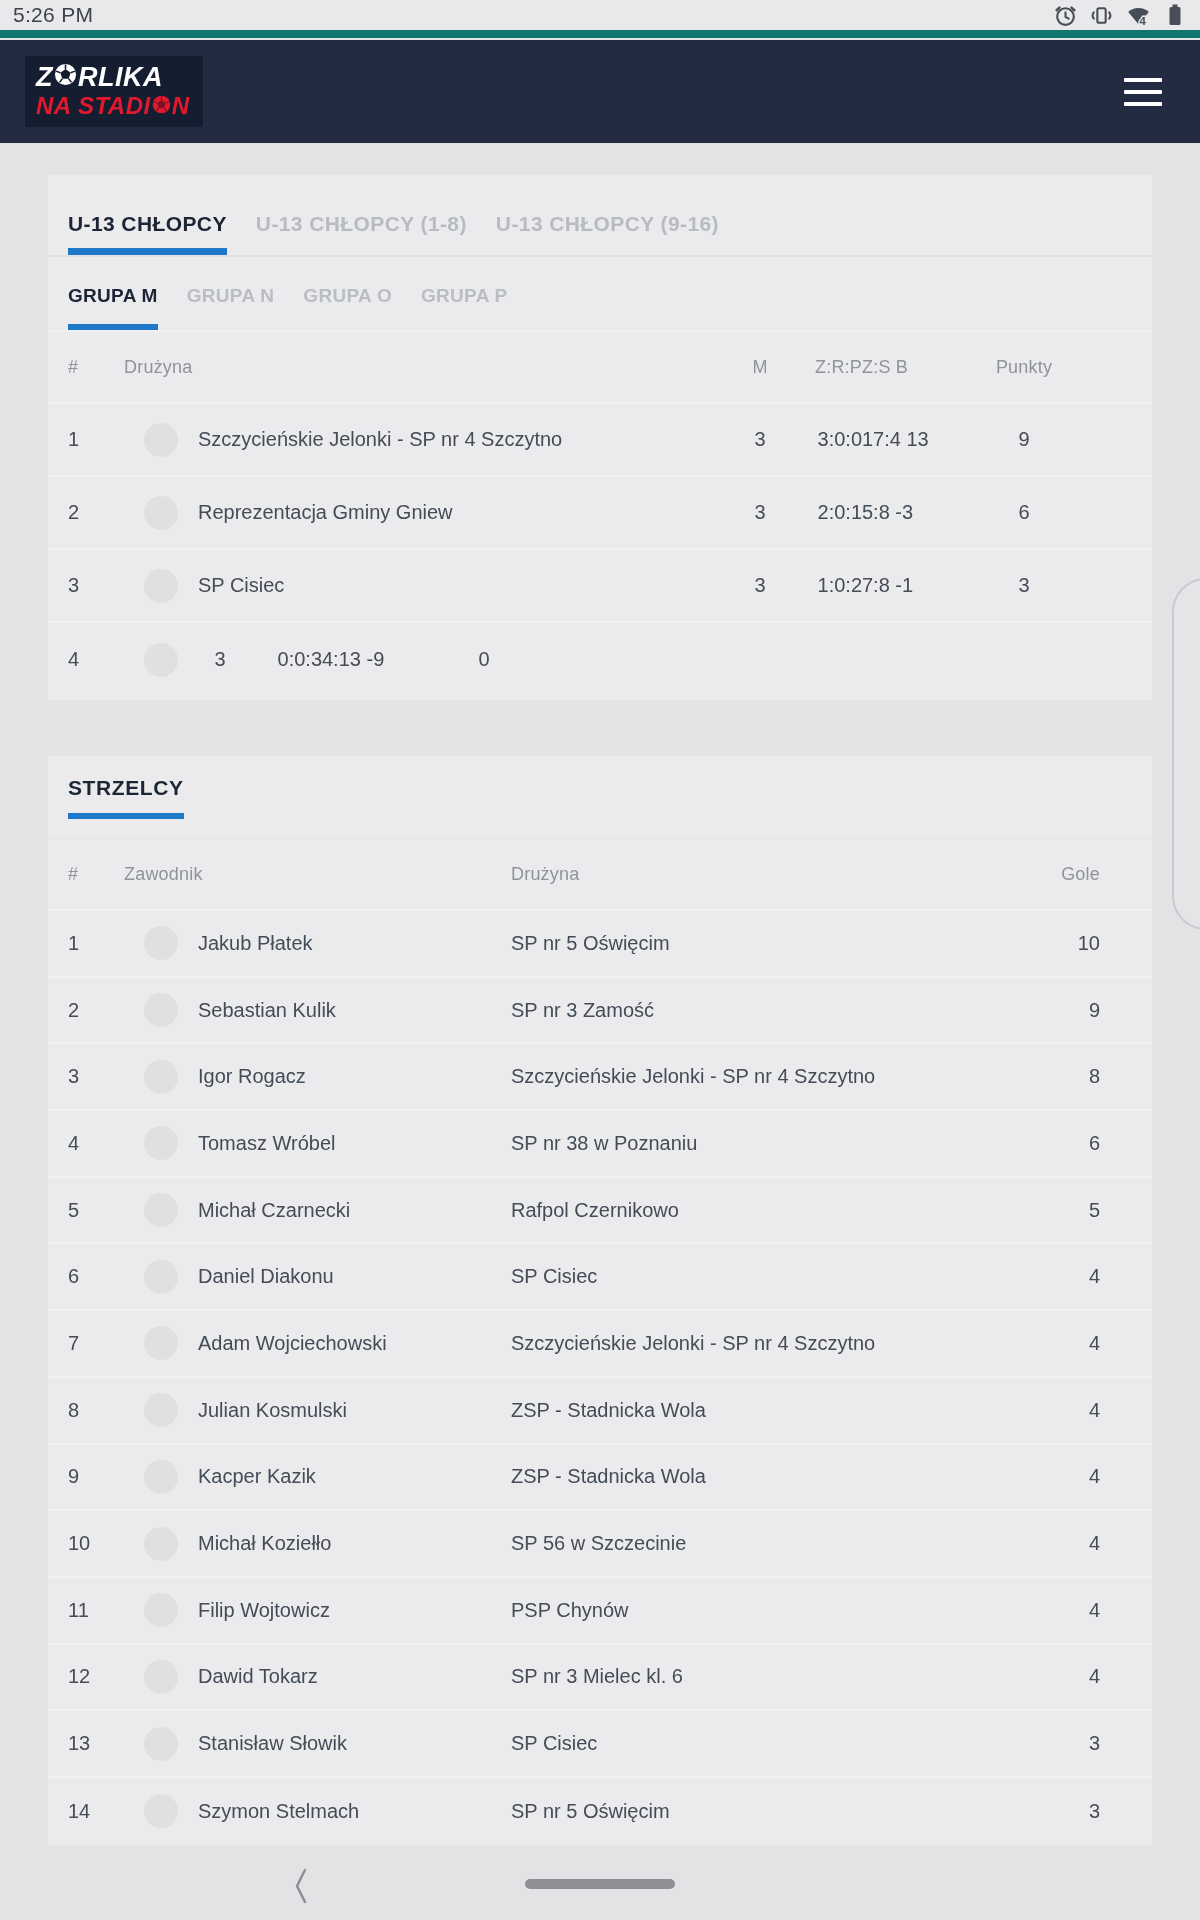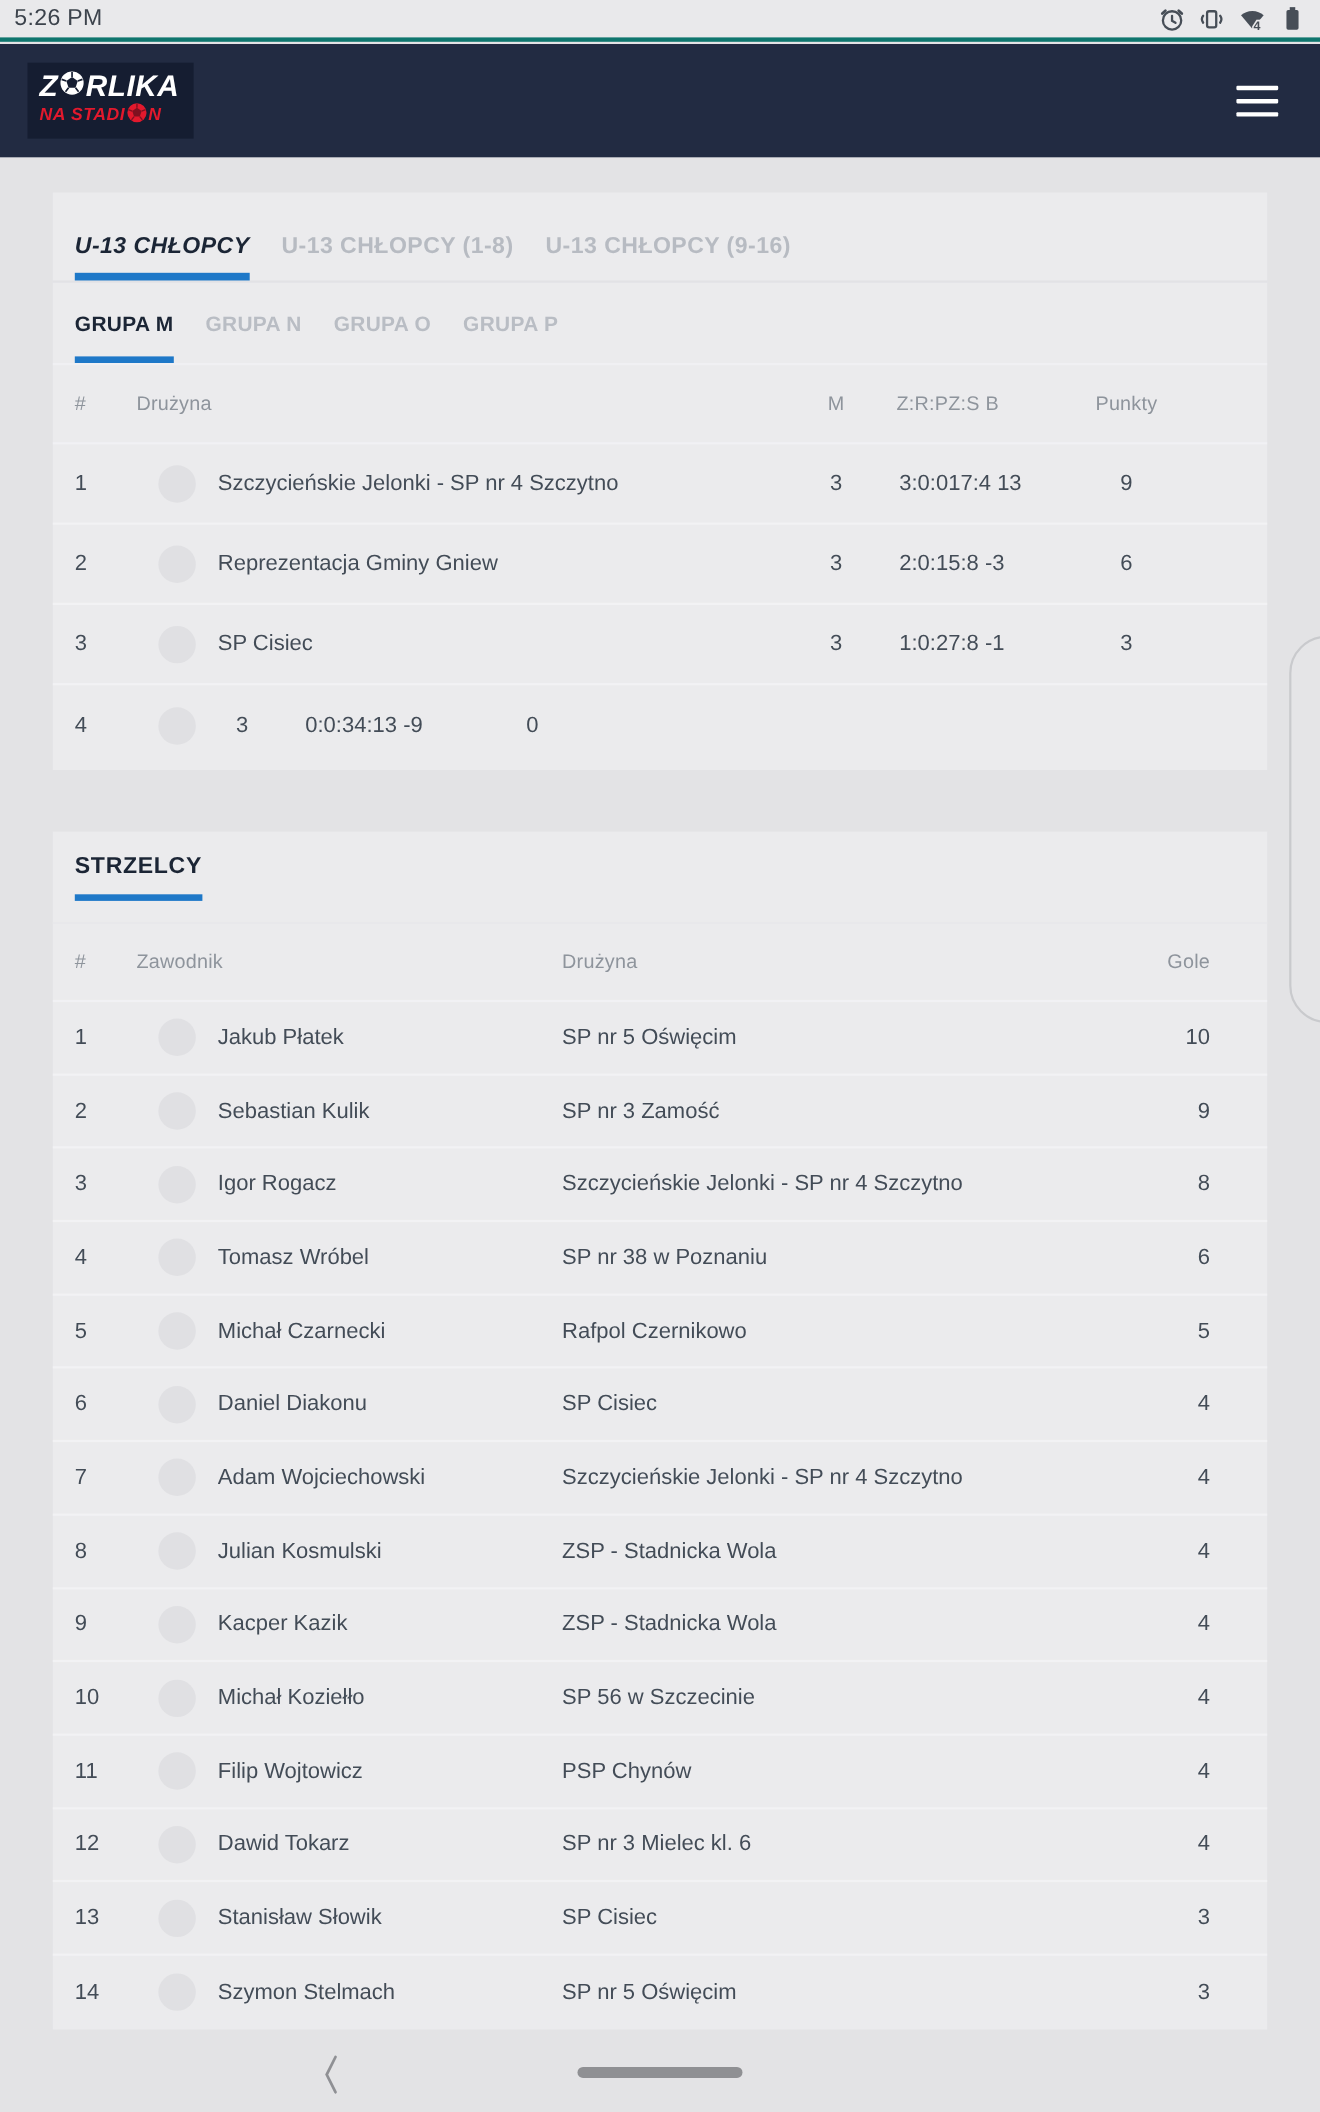--- a/index.html
+++ b/index.html
@@ -5,60 +5,60 @@
   html,body{margin:0;padding:0;}
   body{
     width:1200px;height:1920px;position:relative;overflow:hidden;
     background:#e3e3e5;
     font-family:"Liberation Sans","DejaVu Sans",sans-serif;
     -webkit-font-smoothing:antialiased;
   }
   
   .status-bar{
     position:absolute;top:0;left:0;right:0;height:38px;
-    background:#e9e9eb;border-bottom:4px solid #0f766e;
+    background:#e9e9eb;border-bottom:8px solid #0f766e;
     display:flex;align-items:center;justify-content:space-between;
     padding:0 13px;box-sizing:border-box;
   }
   .status-time{font-size:21px;color:#3c434c;letter-spacing:.3px;}
   .status-icons{display:flex;align-items:center;gap:11px;}
   .status-icons svg{display:block;}
   
   .app-header{
     position:absolute;top:40px;left:0;right:0;height:103px;
     background:#222b42;
     display:flex;align-items:center;justify-content:space-between;
     padding:0 38px 0 25px;box-sizing:border-box;
   }
   .logo-box{
     background:#151d31;padding:7px 13px 9px 11px;
     display:flex;flex-direction:column;align-items:flex-start;line-height:1.05;
   }
   .logo-line{font-weight:bold;font-style:italic;letter-spacing:.5px;display:flex;align-items:center;}
   .logo-line1{color:#ffffff;font-size:27px;}
-  .logo-line2{color:#e2192d;font-size:16px;margin-top:1px;}
+  .logo-line2{color:#e2192d;font-size:24px;margin-top:1px;}
   .logo-line svg{margin:0 1px;}
   .hamburger{width:38px;height:28px;display:flex;flex-direction:column;justify-content:space-between;cursor:pointer;}
   .hamburger span{display:block;height:4px;background:#ffffff;border-radius:1px;}
   
   .card{position:absolute;left:48px;width:1104px;background:#ebebed;box-sizing:border-box;}
   .card-standings{top:175px;height:525px;}
   .card-scorers{top:756px;height:1089px;}
   
   .tabs-row{
     display:flex;align-items:flex-end;gap:29px;
     height:82px;padding:0 20px;box-sizing:border-box;
     border-bottom:2px solid #e2e2e5;
   }
   .tab{
     font-size:21px;font-weight:bold;letter-spacing:.4px;
     color:#b7bbc2;padding-bottom:12px;border-bottom:7px solid transparent;
     white-space:nowrap;cursor:pointer;
   }
-  .tab.active{color:#1b2535;border-bottom-color:#1e78c8;font-style:italic;}
+  .tab.active{color:#1b2535;border-bottom-color:#1e78c8;}
   .group-row{
     display:flex;align-items:flex-end;gap:29px;
     height:75px;padding:0 20px;box-sizing:border-box;
     border-bottom:2px solid #f0f0f3;
   }
   .gtab{
     font-size:19px;font-weight:bold;letter-spacing:.3px;
     color:#b9bdc4;padding-bottom:17px;border-bottom:6px solid transparent;
     white-space:nowrap;cursor:pointer;
   }

